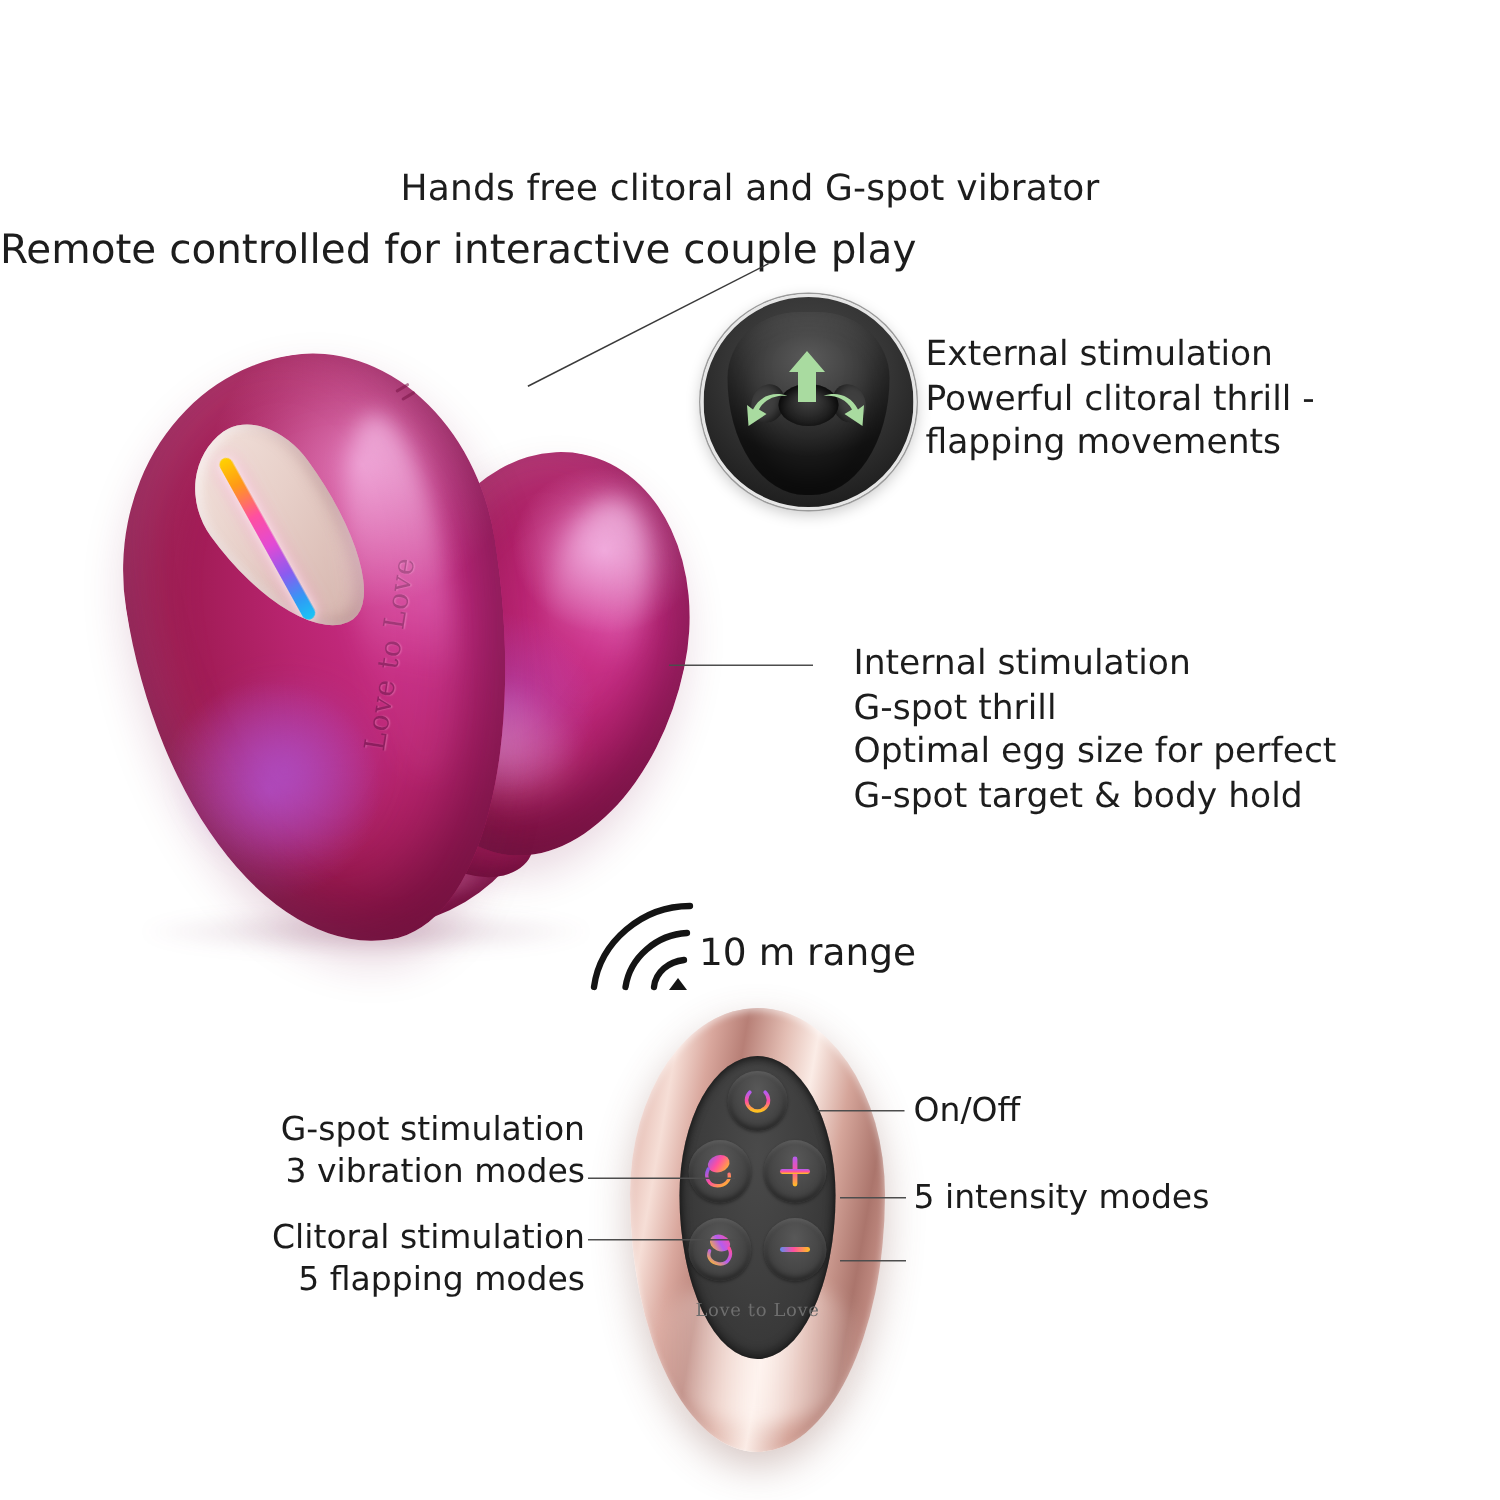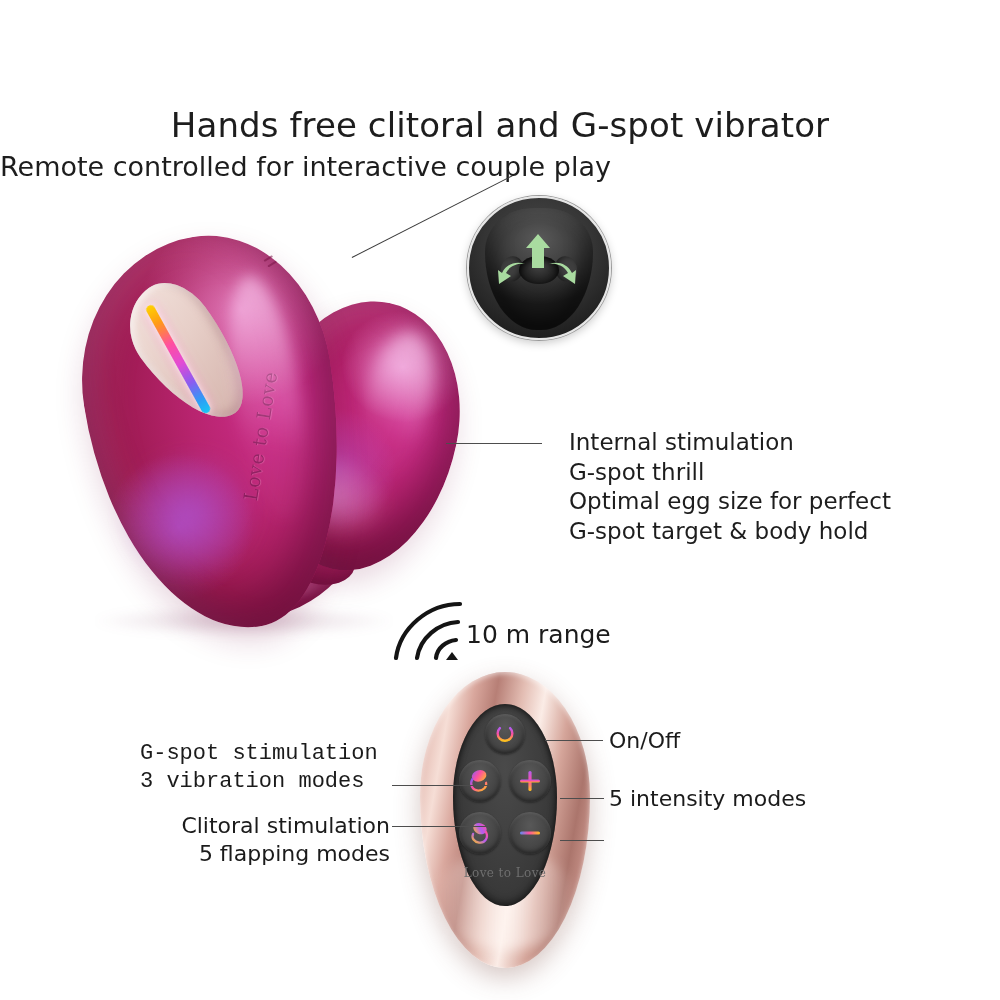--- a/index.html
+++ b/index.html
@@ -11,35 +11,35 @@
     color:#1b1b1b;
     overflow:hidden;
     position:relative;
   }
   .stage{position:absolute;inset:0;width:1000px;height:1000px;}
   .abs{position:absolute;}
 
   
   #title{
     left:0;top:105px;width:1000px;text-align:center;
-    font-size:34px;line-height:40px;font-weight:400;letter-spacing:.1px;
+    font-size:24px;line-height:40px;font-weight:400;letter-spacing:.1px;
     color:#1d1d1d;
   }
   #subtitle{
     left:0;top:150px;width:1000px;
     font-size:27px;line-height:33px;font-weight:400;
     color:#1d1d1d;
   }
 
   
   .callout{font-size:23px;line-height:29.5px;color:#1d1d1d;white-space:pre-line;}
   #callout-external{left:617px;top:222px;width:300px;}
   #callout-internal{left:569px;top:428px;width:340px;}
   #label-range{left:466px;top:620px;font-size:25px;line-height:30px;}
-  #callout-gspot{left:140px;top:740px;width:250px;font-size:22px;line-height:28px;white-space:pre-line;font-family:Liberation Mono, monospace;}
+  #callout-gspot{left:140px;top:740px;width:250px;text-align:right;font-size:22px;line-height:28px;white-space:pre-line;}
   #callout-clitoral{left:140px;top:812px;width:250px;text-align:right;font-size:22px;line-height:28px;white-space:pre-line;}
   #label-onoff{left:609px;top:727px;font-size:22px;line-height:28px;}
   #label-intensity{left:609px;top:785px;font-size:22px;line-height:28px;}
 
   
   .lead{background:#4d4d4d;height:1.4px;}
   #lead-internal{left:446px;top:443px;width:96px;}
   #lead-onoff{left:545px;top:740px;width:58px;}
   #lead-intensity{left:560px;top:798px;width:44px;}
   #lead-minus{left:560px;top:840px;width:44px;}
@@ -276,20 +276,23 @@
       <path d="M13 0 L25 14 L19 14 L19 34 L7 34 L7 14 L1 14 Z"></path>
     </svg>
     <svg class="arrow" id="arrow-dl" width="30" height="30" viewBox="0 0 30 30">
       <path d="M28 2 C22 1 13 3 9 11 L14 14 L2 22 L1 8 L5 11 C10 1 20 -1 28 2 Z"></path>
     </svg>
     <svg class="arrow" id="arrow-dr" width="30" height="30" viewBox="0 0 30 30">
       <path d="M2 2 C8 1 17 3 21 11 L16 14 L28 22 L29 8 L25 11 C20 1 10 -1 2 2 Z"></path>
     </svg>
   </div>
 
+  <div class="abs callout" id="callout-external">External stimulation
+Powerful clitoral thrill -
+flapping movements</div>
 
   <div class="abs lead" id="lead-internal"></div>
   <div class="abs callout" id="callout-internal">Internal stimulation
 G-spot thrill
 Optimal egg size for perfect
 G-spot target &amp; body hold</div>
 
   <svg class="abs" id="icon-range" viewBox="0 0 72 62">
     <g fill="none" stroke="#141414" stroke-linecap="round">
       <path d="M68 4 C36 4 8 28 4 58" stroke-width="4.2"></path>

